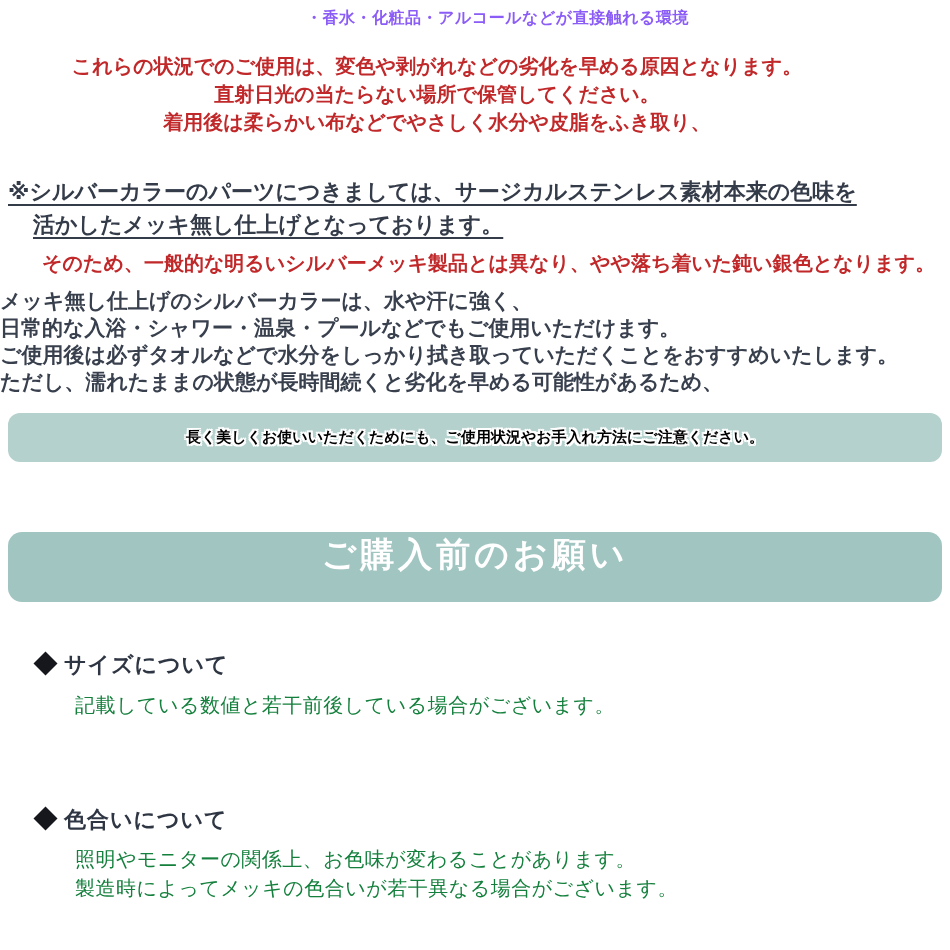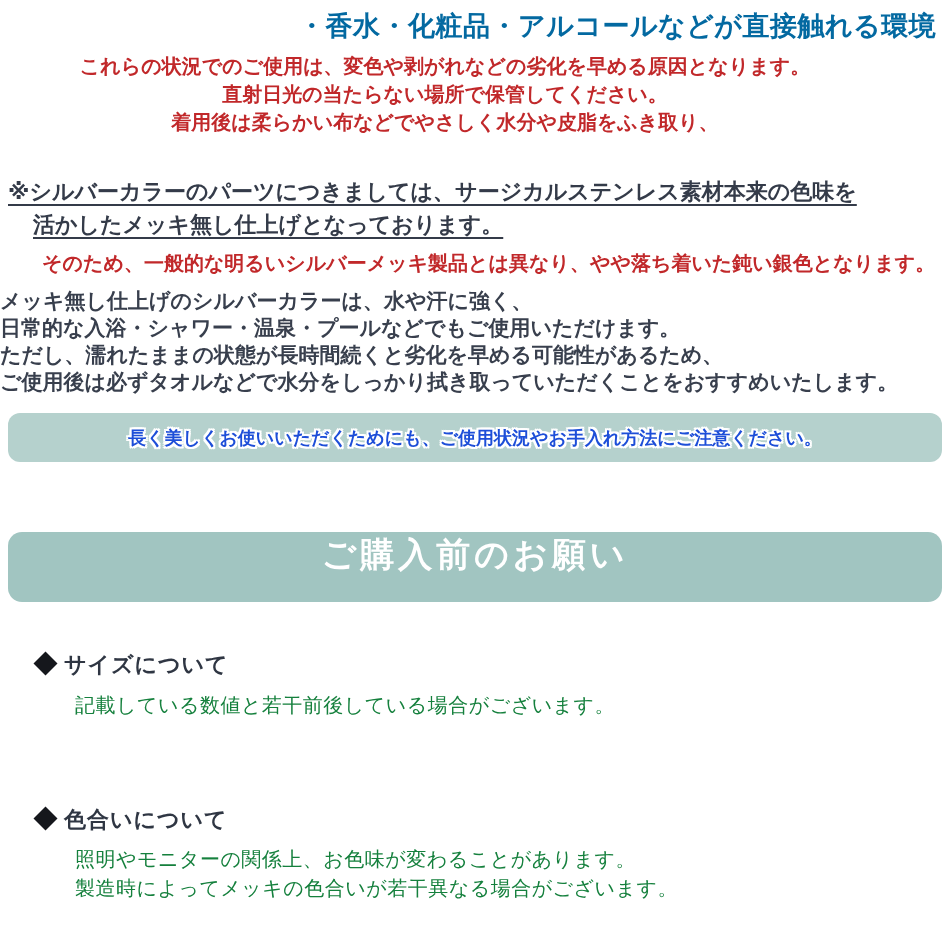--- a/index.html
+++ b/index.html
@@ -7,32 +7,31 @@
     position:relative;
     width:950px;height:950px;
     background:#ffffff;
     overflow:hidden;
     font-family:"Liberation Sans","DejaVu Sans",sans-serif;
   }
   .nowrap{white-space:nowrap;}
 
   
   .env-line{
-    position:absolute;left:298px;top:8px;
-    font-size:27px;font-weight:bold;color:#0369a1;
+    position:absolute;left:306px;top:8px;
+    font-size:16px;font-weight:bold;color:#8b5cf6;
     letter-spacing:0.5px;white-space:nowrap;
   }
 
   
   .red-block{
     position:absolute;left:0;top:52px;width:874px;
     text-align:center;
     font-size:20px;font-weight:bold;color:#c1282a;
     line-height:28px;
-    padding-left:8px;
   }
 
   
   .u-line{
     position:absolute;
     font-size:22px;font-weight:bold;color:#343b49;
     text-decoration:underline;
     text-decoration-thickness:2px;
     text-underline-offset:5px;
     white-space:nowrap;
@@ -52,21 +51,21 @@
     line-height:27px;letter-spacing:0px;
   }
 
   
   .notice-band{
     position:absolute;left:8px;top:413px;width:934px;height:49px;
     background:#b5d1cd;border-radius:12px;
     display:flex;align-items:center;justify-content:center;
   }
   .notice-band span{
-    font-size:18px;font-weight:bold;color:#1d4ed8;
+    font-size:15px;font-weight:bold;color:#000000;
     white-space:nowrap;
     text-shadow:
       -2px -2px 0 #fff, 2px -2px 0 #fff,
       -2px  2px 0 #fff, 2px  2px 0 #fff,
        0   -2px 0 #fff, 0    2px 0 #fff,
       -2px  0   0 #fff, 2px  0   0 #fff;
   }
 
   
   .purchase-header{
@@ -114,22 +113,22 @@
     <div>着用後は柔らかい布などでやさしく水分や皮脂をふき取り、</div>
   </div>
 
   <div class="u-line u-line-1">※シルバーカラーのパーツにつきましては、サージカルステンレス素材本来の色味を</div>
   <div class="u-line u-line-2">活かしたメッキ無し仕上げとなっております。</div>
   <div class="red-sub">そのため、一般的な明るいシルバーメッキ製品とは異なり、やや落ち着いた鈍い銀色となります。</div>
 
   <div class="info-block">
     <div>メッキ無し仕上げのシルバーカラーは、水や汗に強く、</div>
     <div>日常的な入浴・シャワー・温泉・プールなどでもご使用いただけます。</div>
+    <div>ご使用後は必ずタオルなどで水分をしっかり拭き取っていただくことをおすすめいたします。</div>
     <div>ただし、濡れたままの状態が長時間続くと劣化を早める可能性があるため、</div>
-    <div>ご使用後は必ずタオルなどで水分をしっかり拭き取っていただくことをおすすめいたします。</div>
   </div>
 
   <div class="notice-band">
     <span>長く美しくお使いいただくためにも、ご使用状況やお手入れ方法にご注意ください。</span>
   </div>
 
   <div class="purchase-header">
     <span>ご購入前のお願い</span>
   </div>
 

